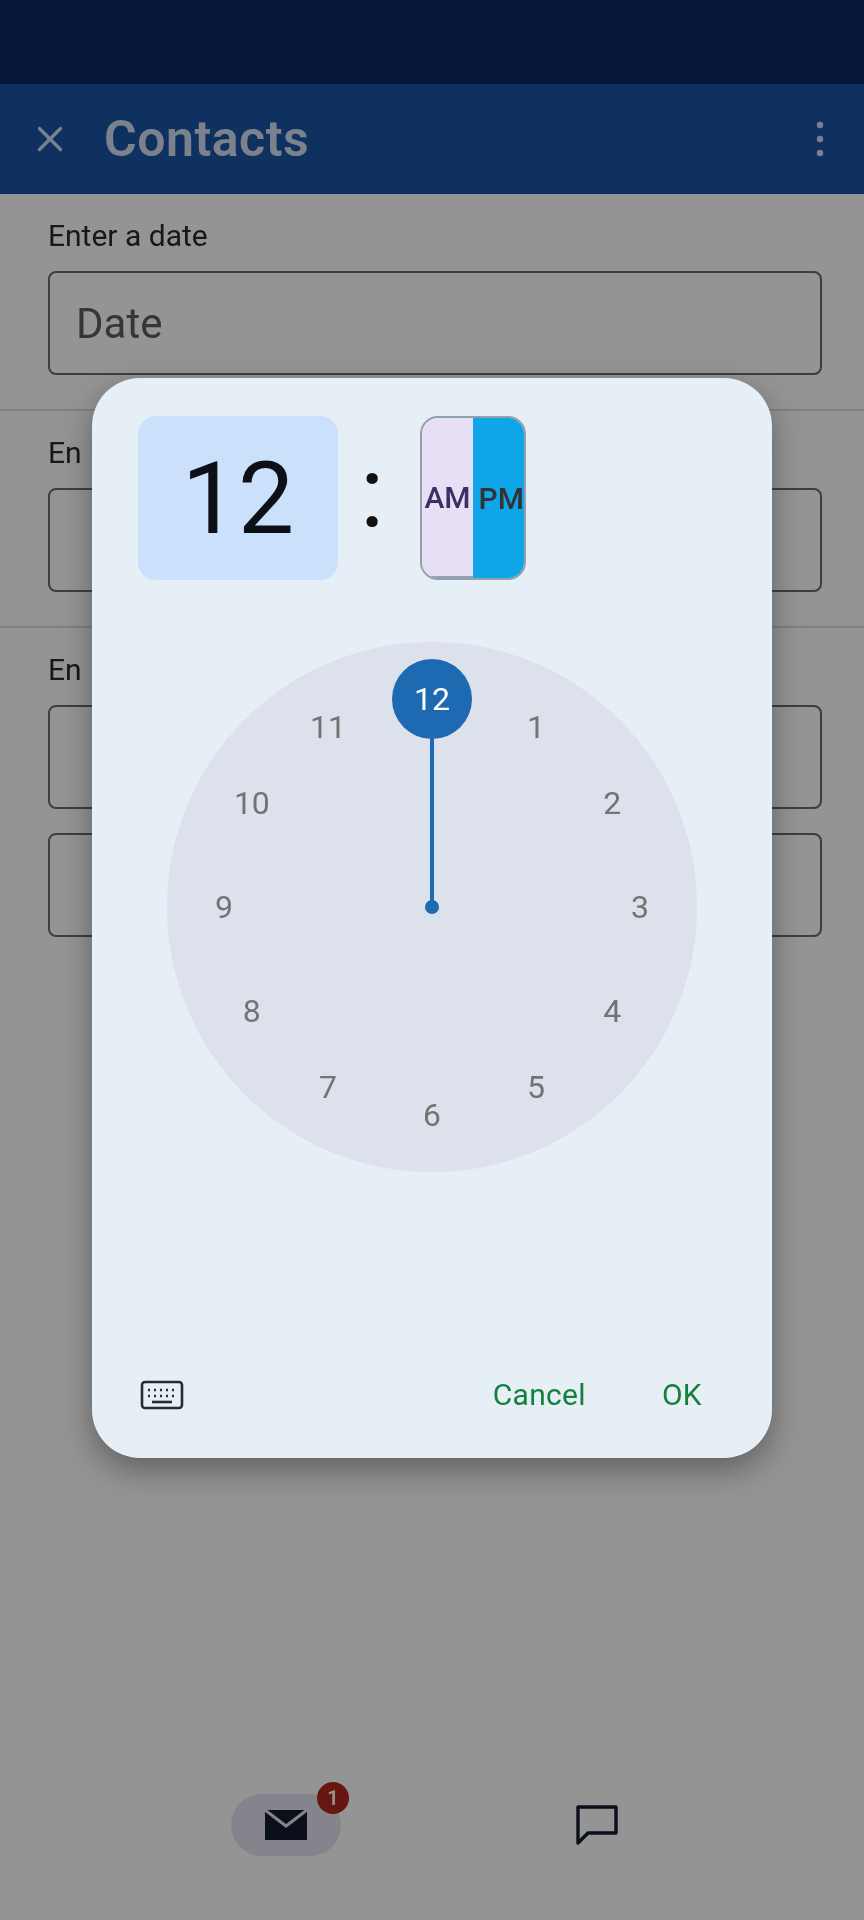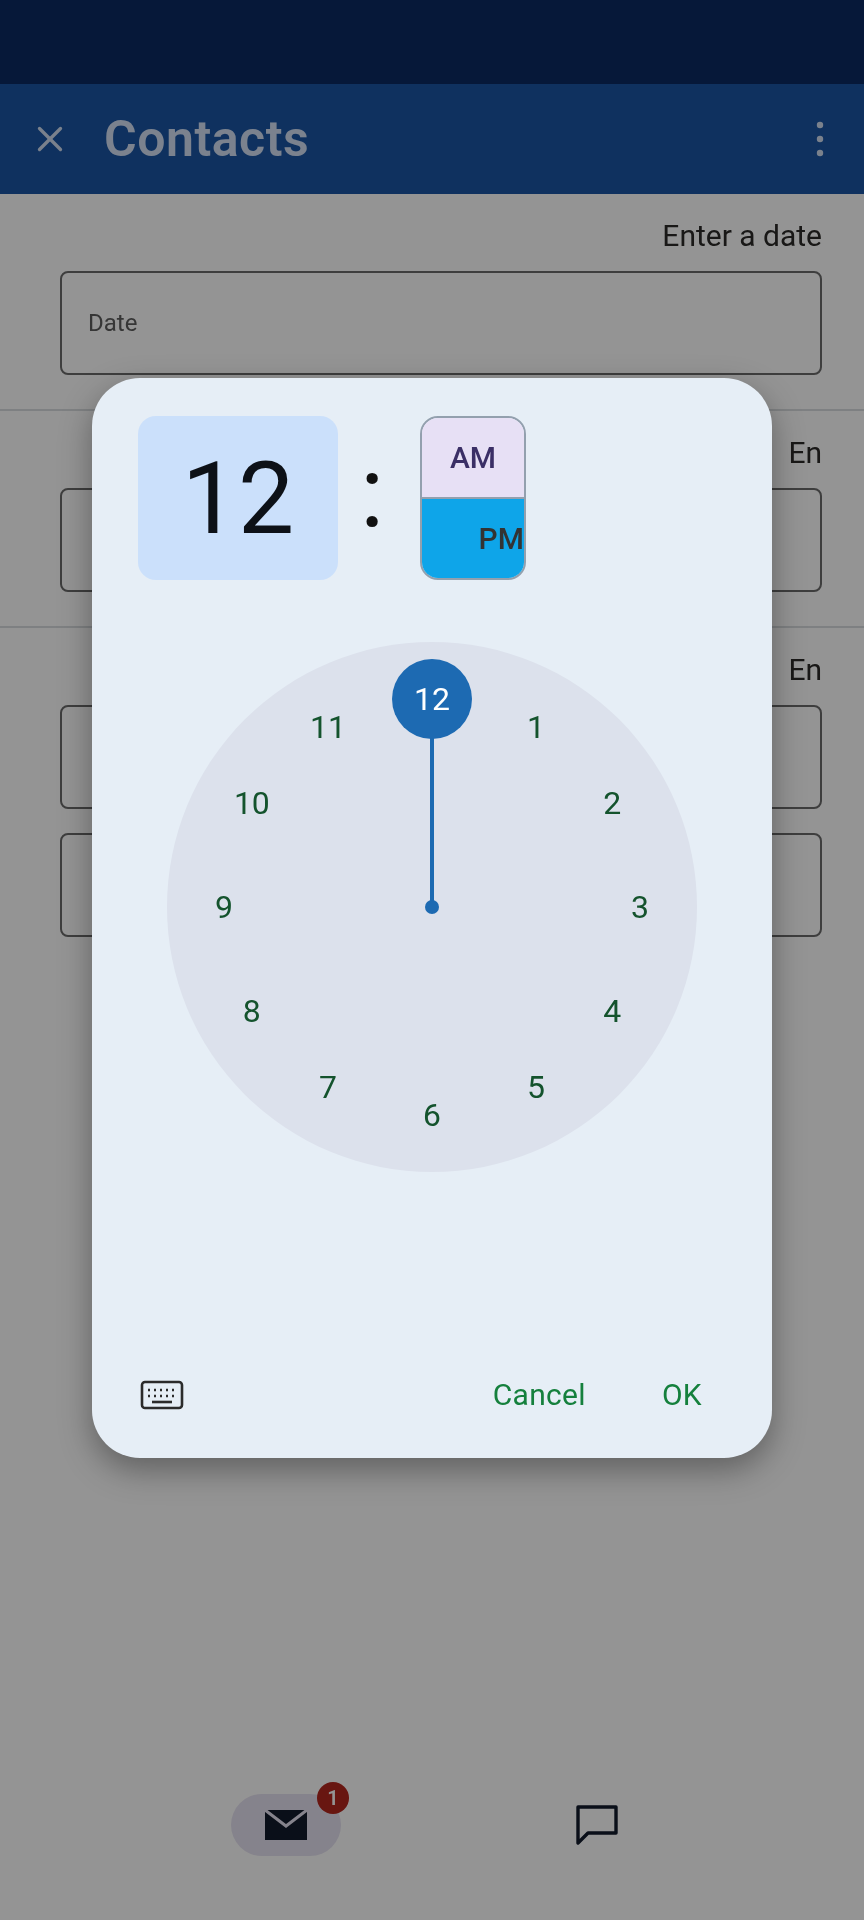--- a/index.html
+++ b/index.html
@@ -41,39 +41,38 @@
   .app-bar .spacer { flex:1; }
   .app-bar .icon-more {
     width: 32px; height: 48px;
     display:flex;align-items:center;justify-content:center;
     color: #d2dff2;
   }
   .form-area {
     background: #ffffff;
   }
   .form-block {
-    padding: 24px 42px 34px 60px;
+    padding: 24px 42px 34px 48px;
     border-bottom: 2px solid #dadde1;
-    text-align: right;
   }
   .form-block.noline { border-bottom: none; }
   .form-label {
     color: #2b2a28;
     font-size: 30px;
     margin-bottom: 18px;
   }
   .input-box {
     border: 2px solid #6b6b6b;
     border-radius: 8px;
     height: 104px;
     display:flex;
     align-items:center;
     padding: 0 26px;
     color: #5d5d5d;
-    font-size: 24px;
+    font-size: 42px;
   }
   .input-box + .input-box { margin-top: 24px; }
 
   .bottom-nav {
     position:absolute;
     bottom: 0;
     left:0; right:0;
     height: 190px;
     display:flex;
     align-items:center;
@@ -154,21 +153,21 @@
     font-size: 100px;
     color: #111;
     width: 40px;
     text-align:center;
     line-height: 1;
     position: relative;
     top: -6px;
   }
   .ampm {
     display:flex;
-    flex-direction:column;
+    flex-direction:row;
     border: 2px solid #93a0ae;
     border-radius: 18px;
     overflow:hidden;
     margin-left: 14px;
     width: 106px;
     height: 164px;
   }
   .ampm button {
     flex:1;
     border:none;
@@ -222,21 +221,21 @@
     top: calc(50% - 208px);
     transform: translate(-50%,-50%);
     z-index:2;
   }
   .clock-num {
     position:absolute;
     width: 60px; height:60px;
     left:50%; top:50%;
     display:flex;align-items:center;justify-content:center;
     font-size: 32px;
-    color:#14532d;
+    color:#737373;
     transform: translate(-50%,-50%);
     z-index:4;
     cursor:pointer;
     font-variant-numeric: tabular-nums;
   }
   .clock-num.selected { color:#fff; }
 
   .dlg-actions {
     display:flex;
     align-items:center;

